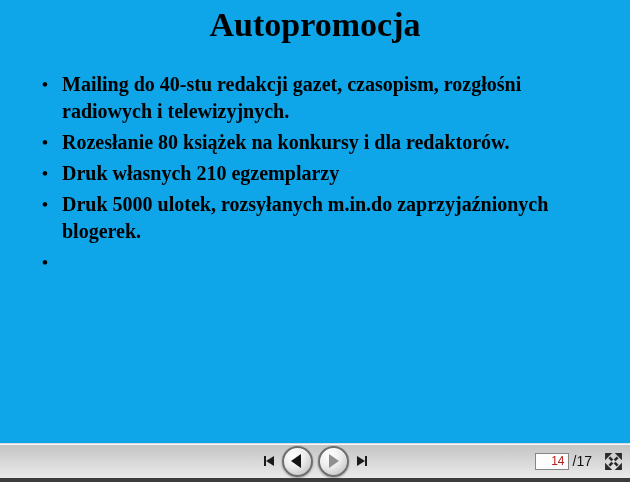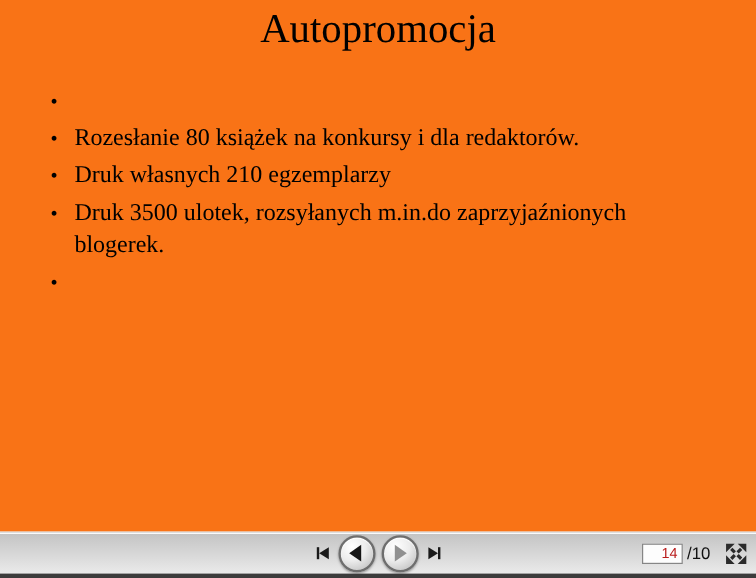--- a/index.html
+++ b/index.html
@@ -5,21 +5,21 @@
   html, body { margin:0; padding:0; }
   body {
     width:630px; height:482px;
     background:#ffffff;
     position:relative;
     overflow:hidden;
     font-family:"Liberation Serif", serif;
   }
 
   
-  .slide { position:absolute; top:0; left:0; right:0; bottom:39px; background:#f97316; }
+  .slide { position:absolute; top:0; left:0; right:0; bottom:39px; background:#0ea5e9;font-weight:bold; }
   .slide-title {
     margin-top:5px;
     text-align:center;
     font-size:34px;
     line-height:40px;
     color:#000000;
   }
   .bullet-list { margin:26px 0 0 42px; }
   .bullet-item {
     display:flex;
@@ -124,32 +124,33 @@
 </style>
 </head>
 <body>
 
 <div class="slide">
   <div class="slide-title">Autopromocja</div>
 
   <div class="bullet-list">
     <div class="bullet-item">
       <span class="bullet-dot">•</span>
+      <span class="bullet-text">Mailing do 40-stu redakcji gazet, czasopism, rozgłośni radiowych i telewizyjnych.</span>
     </div>
     <div class="bullet-item">
       <span class="bullet-dot">•</span>
       <span class="bullet-text">Rozesłanie 80 książek na konkursy i dla redaktorów.</span>
     </div>
     <div class="bullet-item">
       <span class="bullet-dot">•</span>
       <span class="bullet-text">Druk własnych 210 egzemplarzy</span>
     </div>
     <div class="bullet-item">
       <span class="bullet-dot">•</span>
-      <span class="bullet-text">Druk 3500 ulotek, rozsyłanych m.in.do zaprzyjaźnionych blogerek.</span>
+      <span class="bullet-text">Druk 5000 ulotek, rozsyłanych m.in.do zaprzyjaźnionych blogerek.</span>
     </div>
     <div class="bullet-item">
       <span class="bullet-dot">•</span>
     </div>
   </div>
 </div>
 
 <div class="toolbar">
   <div class="nav-group">
     <button class="flat-btn">
@@ -163,21 +164,21 @@
       <span class="tri-right-lg"></span>
     </button>
     <button class="flat-btn">
       <span class="tri-right-sm"></span>
         <span class="vbar"></span>
     </button>
   </div>
 
   <div class="page-group">
     <input class="page-input" value="14" style="">
-    <span class="page-total">/10</span>
+    <span class="page-total">/17</span>
     <button class="fullscreen-btn">
       <svg width="19" height="19" viewBox="0 0 18 18">
         <g fill="#2b2b2b">
           <g>
             <polygon points="1,1 7.8,1 1,7.8"></polygon>
             <polygon points="4.2,6 6,4.2 8.8,7 7,8.8"></polygon>
           </g>
           <g transform="rotate(90 9 9)">
             <polygon points="1,1 7.8,1 1,7.8"></polygon>
             <polygon points="4.2,6 6,4.2 8.8,7 7,8.8"></polygon>

